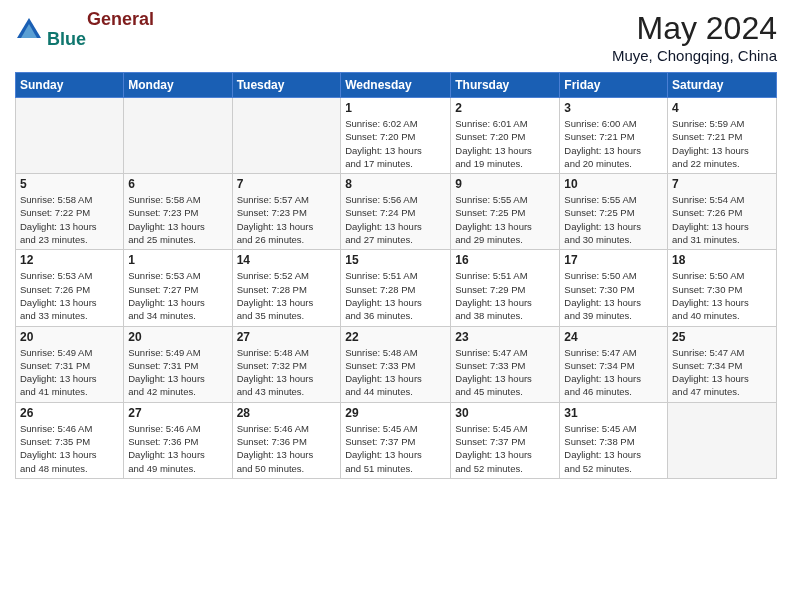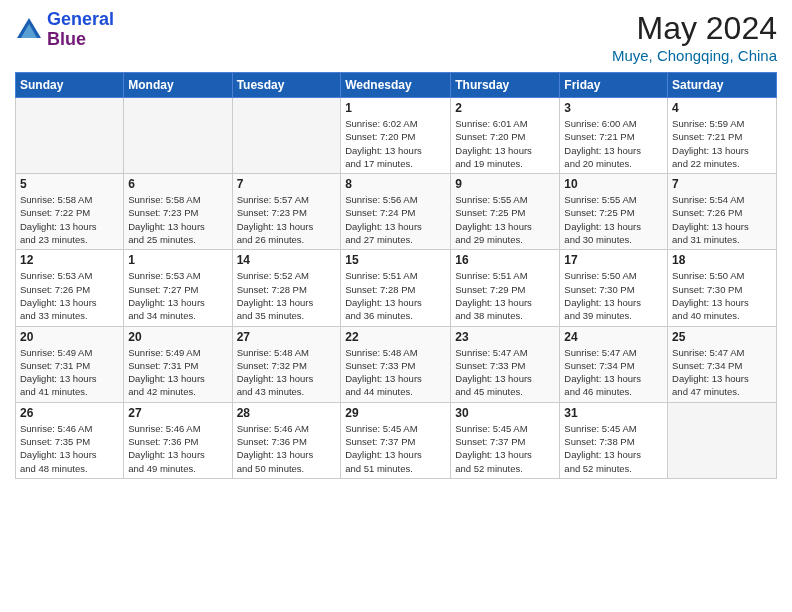--- a/index.html
+++ b/index.html
@@ -19,37 +19,37 @@
     .logo {
       display: flex;
       align-items: center;
       gap: 4px;
     }
     .logo-text {
       font-size: 18px;
       font-weight: bold;
       line-height: 1.1;
     }
-    .logo-general { color: #1d4ed8; }
-    .logo-blue { color: #701a75; }
+    .logo-general { color: #7f1d1d; margin-left: 40px; }
+    .logo-blue { color: #0f766e; }
     .logo-icon {
       width: 28px;
       height: 28px;
     }
     .title-block {
       text-align: right;
     }
     .month-year {
       font-size: 32px;
       font-weight: normal;
       color: #222;
     }
     .location {
       font-size: 15px;
-      color: #0369a1;
+      color: #0f172a;
     }
     .calendar {
       width: 100%;
       border-collapse: collapse;
       border: 1px solid #ccc;
     }
     .calendar th {
       background-color: #1a5fb4;
       color: #fff;
       font-size: 12px;

